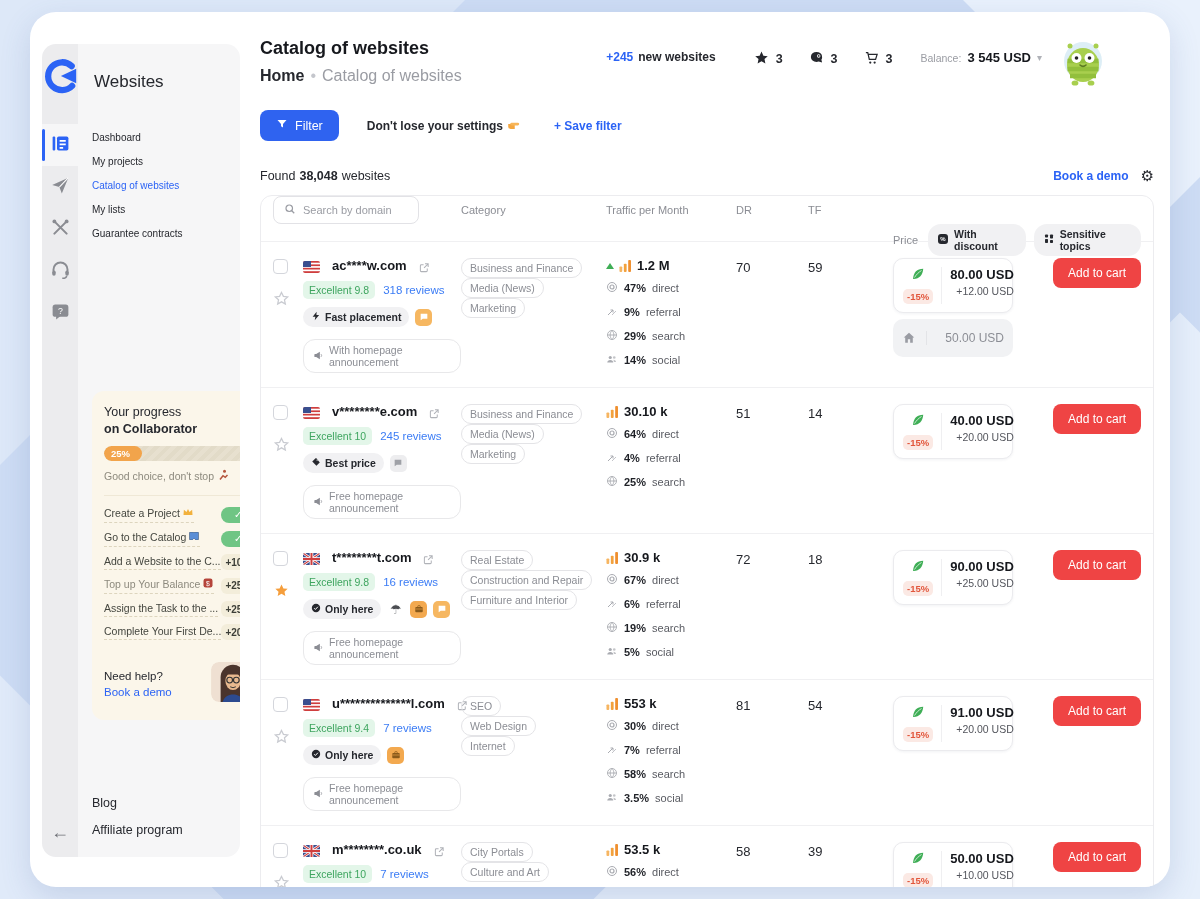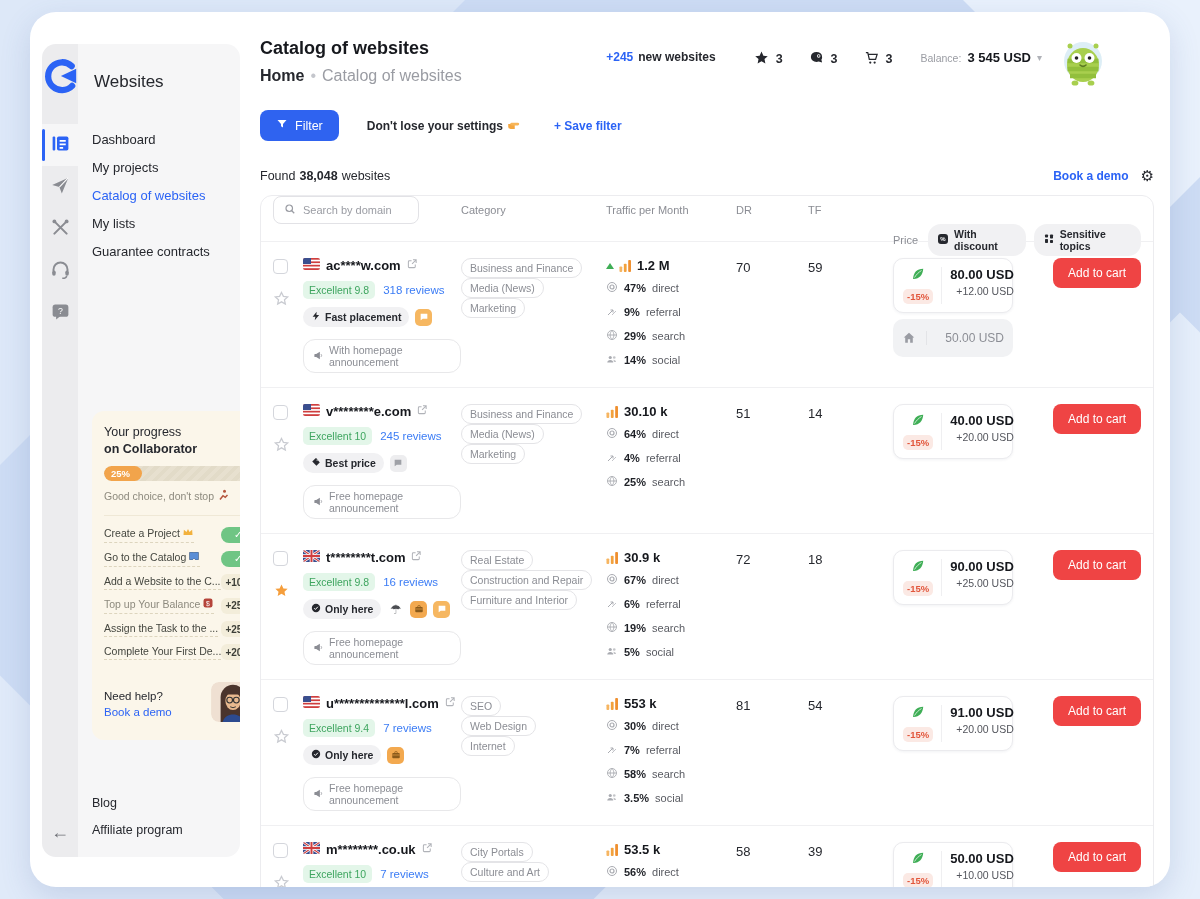--- a/index.html
+++ b/index.html
@@ -23,21 +23,21 @@
   .rail .logo svg { width:36px; height:36px; }
   .rail-items { margin-top:30px; display:flex; flex-direction:column; align-items:center; width:100%; }
   .rail-item { width:100%; height:42px; display:flex; align-items:center; justify-content:center; color:#8a8c92; position:relative; cursor:pointer; }
   .rail-item svg { width:21px; height:21px; }
   .rail-item.active { color:#2b63f5; background:#f6f6f7; }
   .rail-item.active::before { content:""; position:absolute; left:0; top:5px; bottom:5px; width:3px; background:#2b63f5; border-radius:2px; }
   .rail-bottom { margin-top:auto; margin-bottom:14px; color:#6f7177; font-size:18px; cursor:pointer; }
   .panel { flex:1; background:#f6f6f7; padding:14px 14px 14px 14px; display:flex; flex-direction:column; }
   .panel-title { font-size:17px; color:#26282e; font-weight:500; margin-top:14px; margin-left:2px; }
   .nav { margin-top:40px; display:flex; flex-direction:column; gap:13px; }
-  .nav a { font-size:13px; color:#26282e; text-decoration:none; cursor:pointer; }
+  .nav a { font-size:10px; color:#26282e; text-decoration:none; cursor:pointer; }
   .nav a.active { color:#2b63f5; }
 
   .progress-card { margin-top:152px; background:#fbf6ea; border-radius:12px; padding:14px 12px; }
   .pc-t1 { font-size:12.5px; color:#26282e; }
   .pc-t2 { font-size:12.5px; color:#26282e; font-weight:bold; margin-top:3px; }
   .pc-bar { margin-top:10px; height:15px; border-radius:8px; background:repeating-linear-gradient(135deg,#e7e0cf 0 4px,#e2dbc8 4px 8px); overflow:hidden; position:relative; }
   .pc-fill { position:absolute; left:0; top:0; bottom:0; background:#f2a44b; border-radius:8px; display:flex; align-items:center; padding-left:7px; color:#fff; font-size:9.5px; font-weight:bold; }
   .pc-sub { margin-top:8px; font-size:10.5px; color:#8d8a7e; display:flex; align-items:center; gap:3px; }
   .pc-div { height:1px; background:#efe8d6; margin:12px 0 10px; }
   .pc-task { display:flex; align-items:center; justify-content:space-between; margin-top:7px; }
@@ -94,21 +94,21 @@
   .th { font-size:11px; color:#8b8d94; }
   .th-price-wrap { display:flex; align-items:center; gap:10px; grid-column:7 / 9; }
   .toggle-pill { display:flex; align-items:center; gap:5px; background:#f1f1f3; border-radius:13px; padding:4px 9px; font-size:10.5px; font-weight:bold; color:#26282e; cursor:pointer; }
   .toggle-pill svg { width:12px; height:12px; }
 
   .row { padding:16px 12px 14px; border-bottom:1px solid #f0f0f2; position:relative; }
   .row:last-child { border-bottom:none; }
   .c-check { display:flex; flex-direction:column; align-items:flex-start; gap:16px; padding-top:1px; }
   .checkbox { width:15px; height:15px; border:1.5px solid #d4d6dc; border-radius:4px; background:#fff; cursor:pointer; }
   .fav { width:17px; height:17px; cursor:pointer; }
-  .dom-line { display:flex; align-items:flex-start; gap:6px; }
+  .dom-line { display:flex; align-items:flex-end; gap:12px; }
   .dom-line .flag { width:17px; height:12px; border-radius:2px; overflow:hidden; flex:none; }
   .dom-line .flag svg { display:block; width:17px; height:12px; }
   .dom-line .name { font-size:13px; font-weight:bold; color:#16181d; }
   .dom-line .ext { color:#b0b2b8; }
   .dom-line .ext svg { width:11px; height:11px; display:block; }
   .rate-line { margin-top:8px; display:flex; align-items:center; gap:8px; }
   .badge-exc { background:#e3f6e9; color:#3ea55f; font-size:10.5px; border-radius:5px; padding:3px 6px; }
   .reviews { font-size:11.5px; color:#3b7cf5; cursor:pointer; }
   .feat-line { margin-top:8px; display:flex; align-items:center; gap:6px; }
   .feat-pill { display:flex; align-items:center; gap:4px; background:#f1f1f3; border-radius:12px; padding:4px 8px; font-size:10.5px; font-weight:bold; color:#26282e; }

